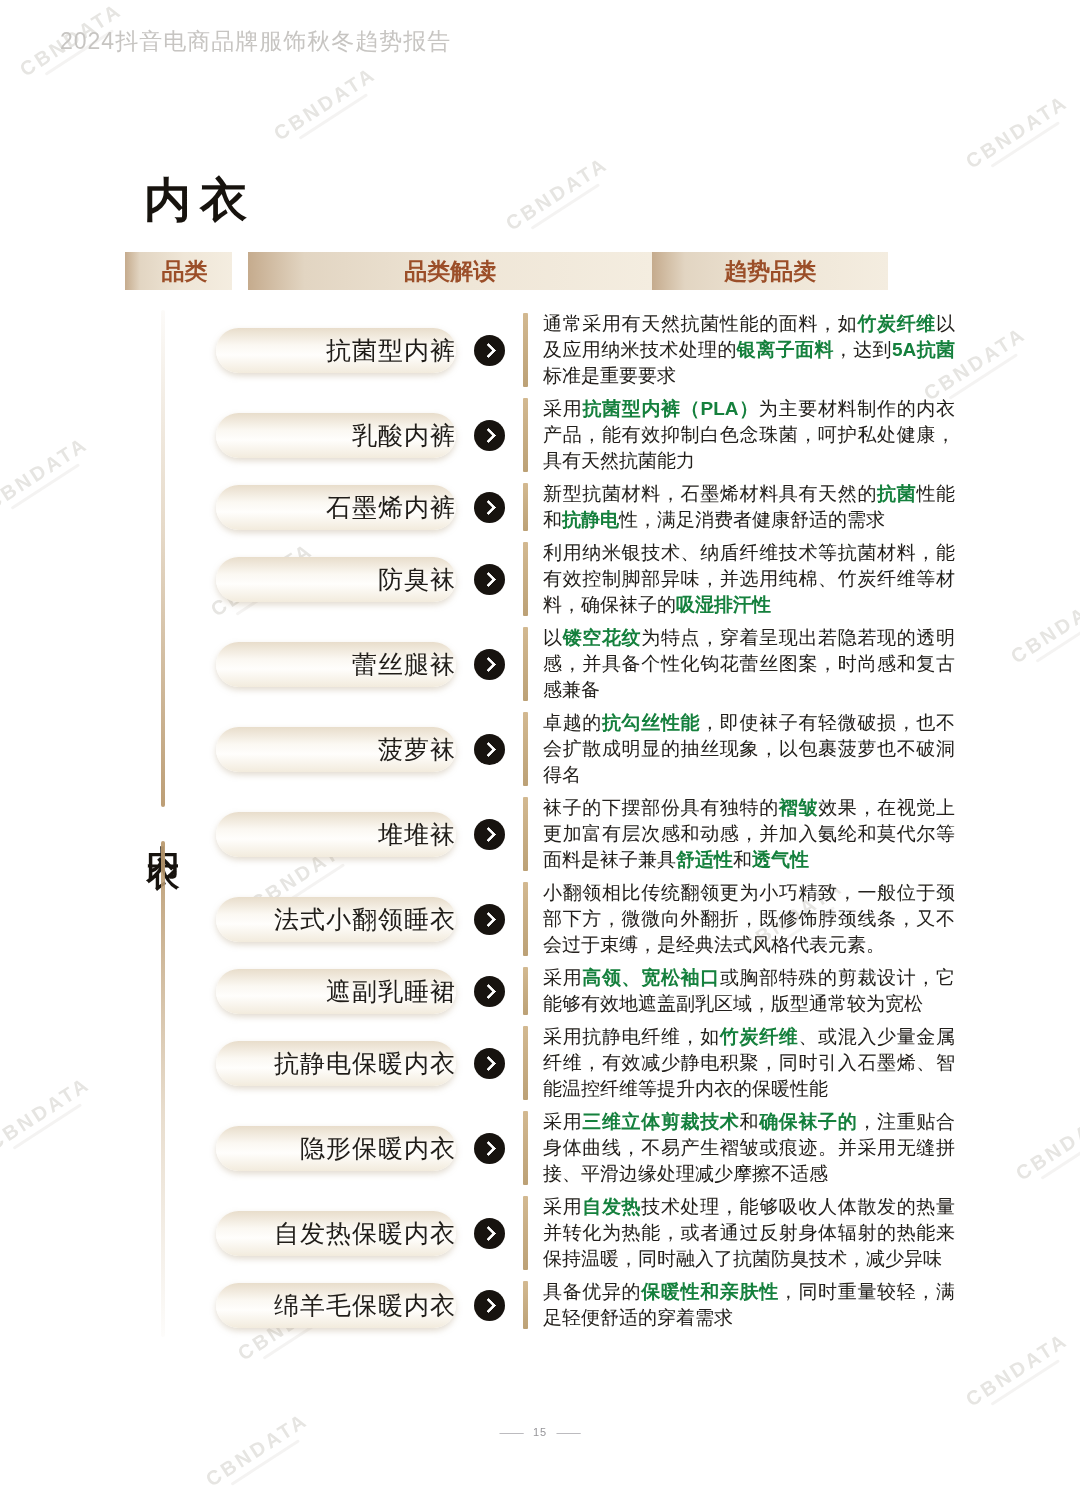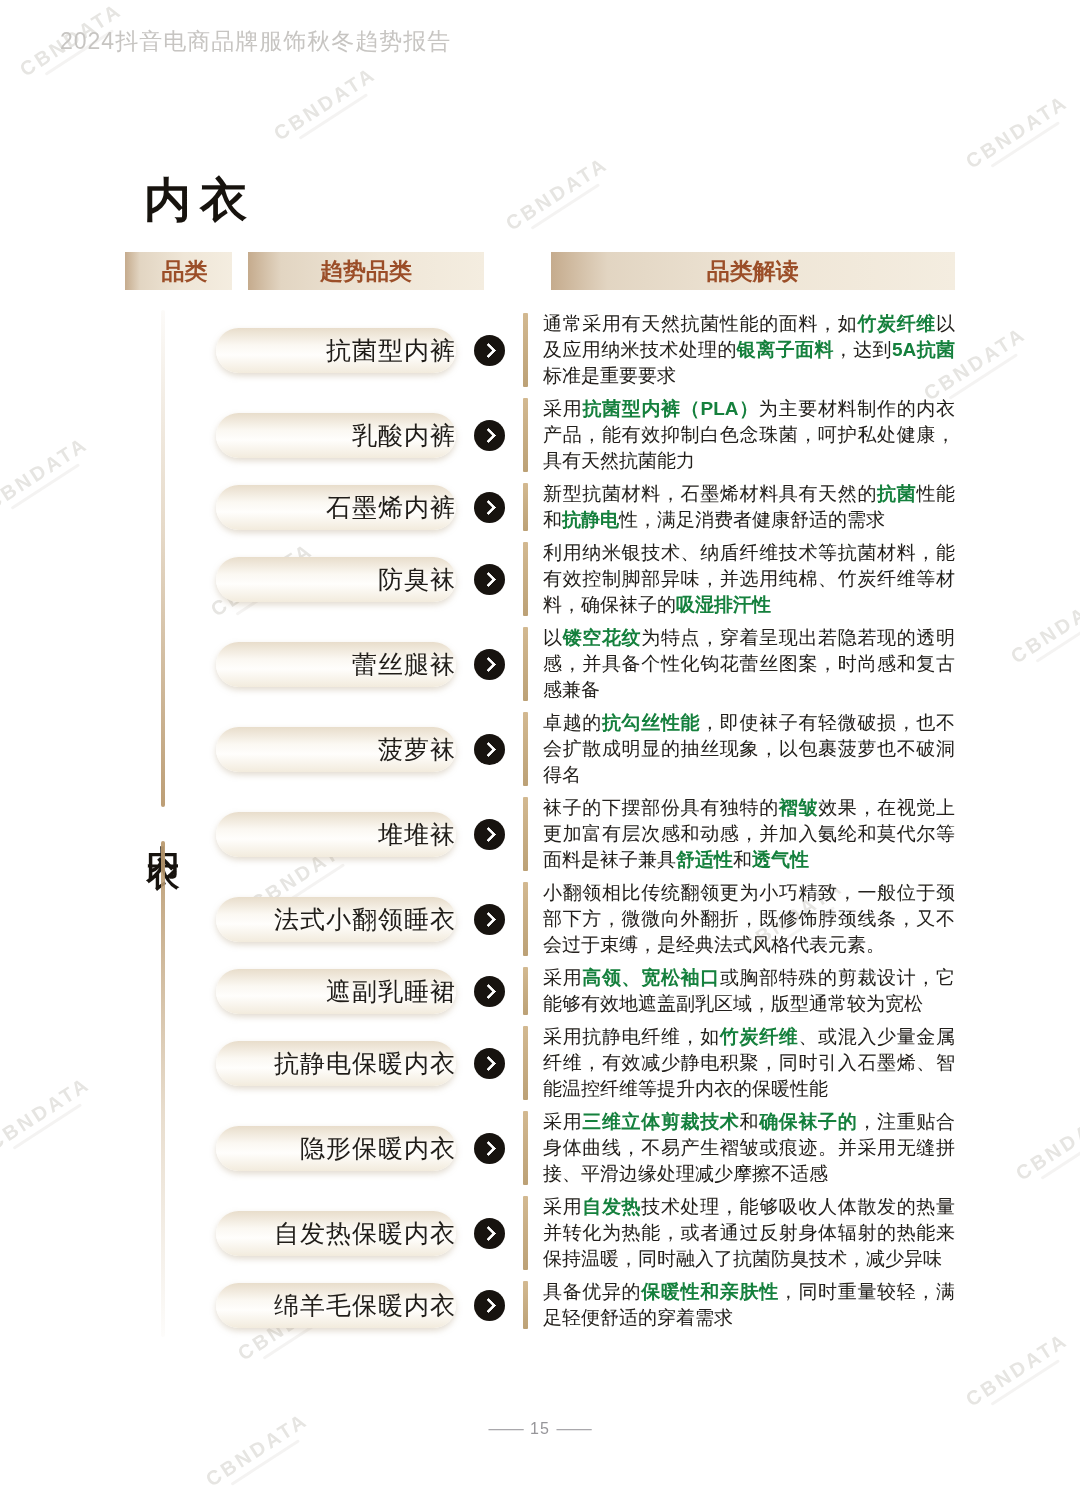--- a/index.html
+++ b/index.html
@@ -85,21 +85,21 @@
   }
   .desc b { font-weight:bold; color:#15803d; }
   .desc-bar {
     position:absolute; left:0; top:3px; bottom:3px; width:5px;
     background:linear-gradient(180deg,#d3b991 0%,#bca176 100%); border-radius:1px;
   }
 
   
   .footer {
     position:absolute; left:0; right:0; bottom:72px;
-    text-align:center; color:#97969a; font-size:16px;
+    text-align:center; color:#97969a; font-size:11px;
   }
   .footer .dash { display:inline-block; transform:scaleX(2.2); margin:0 16px; color:#a9a8ac; }
   .footer .pageno { letter-spacing:1px; }
 </style>
 </head>
 <body>
 
 <div class="page">
 
   <div class="wm" style="left:14px;top:28px">CBNDATA</div>
@@ -118,22 +118,22 @@
   <div class="wm" style="left:200px;top:1438px">CBNDATA</div>
   <div class="wm" style="left:960px;top:1358px">CBNDATA</div>
 
   <div class="doc-header">2024抖音电商品牌服饰秋冬趋势报告</div>
 
   <h1 class="page-title">内衣</h1>
 
   <div class="trend-table">
     <div class="head-row">
       <div class="head-cell head-cat">品类</div>
+      <div class="head-cell head-desc">品类解读</div>
       <div class="head-cell head-trend">趋势品类</div>
-      <div class="head-cell head-desc">品类解读</div>
     </div>
 
     <div class="table-body">
       <div class="cat-col">
         <div class="cat-line cat-line-top"></div>
         <div class="cat-label">内衣</div>
         <div class="cat-line cat-line-bottom"></div>
       </div>
       <div class="rows-col">
           <div class="trend-row">

